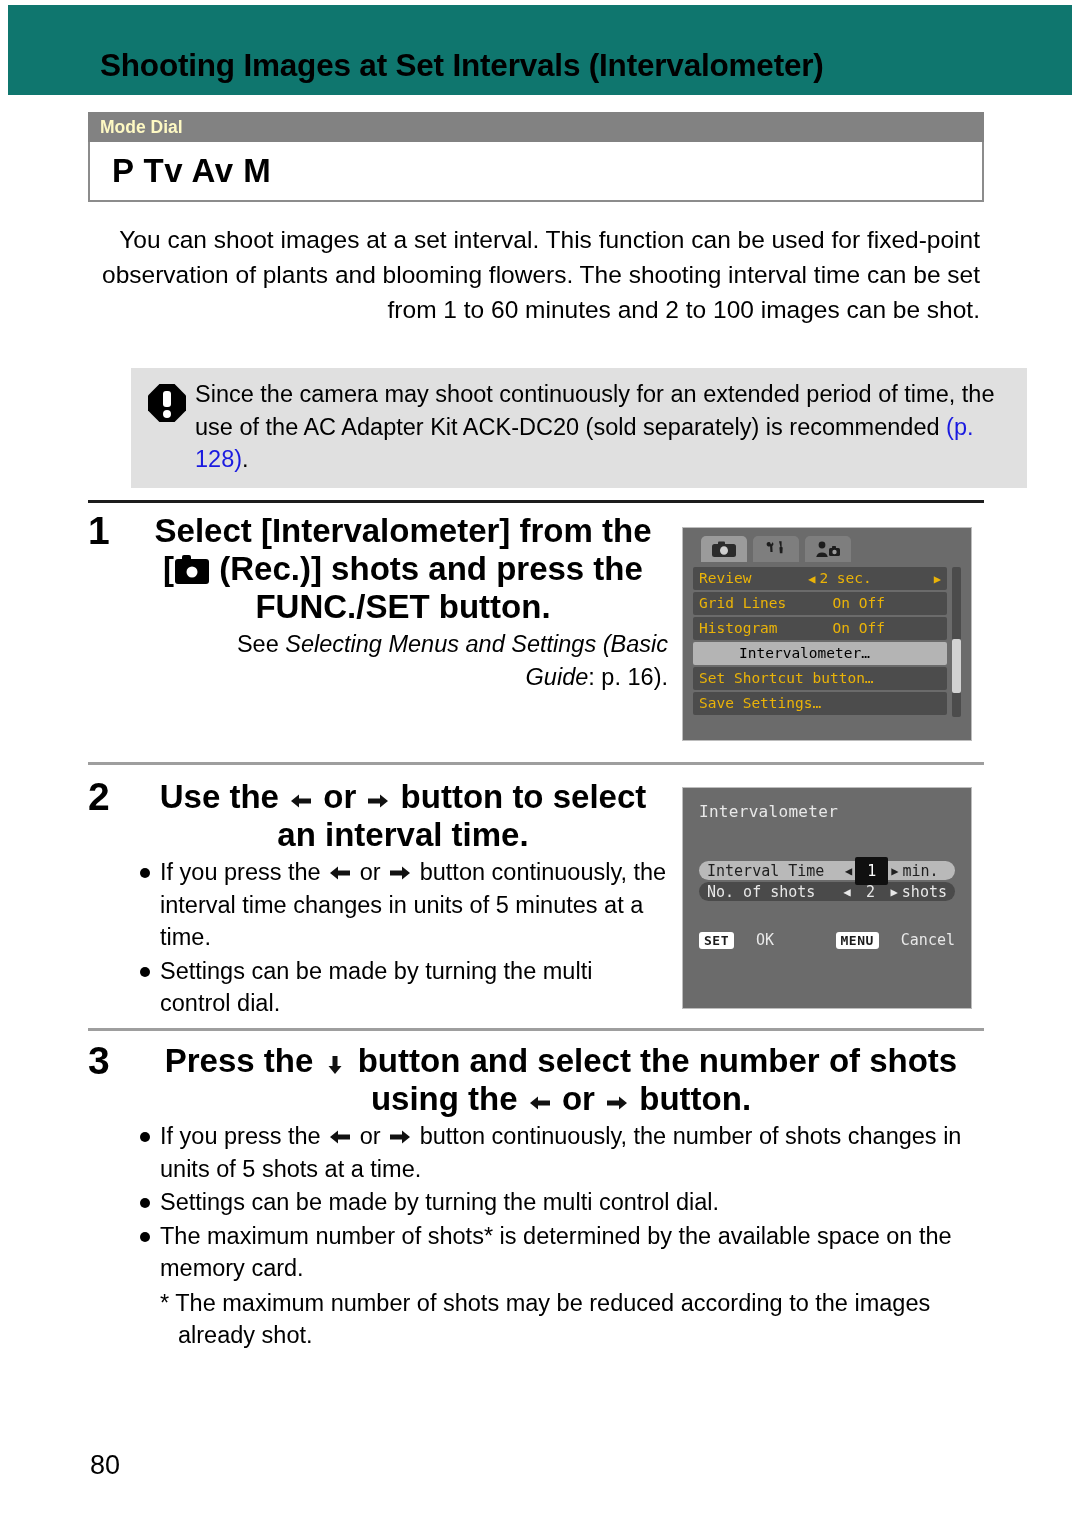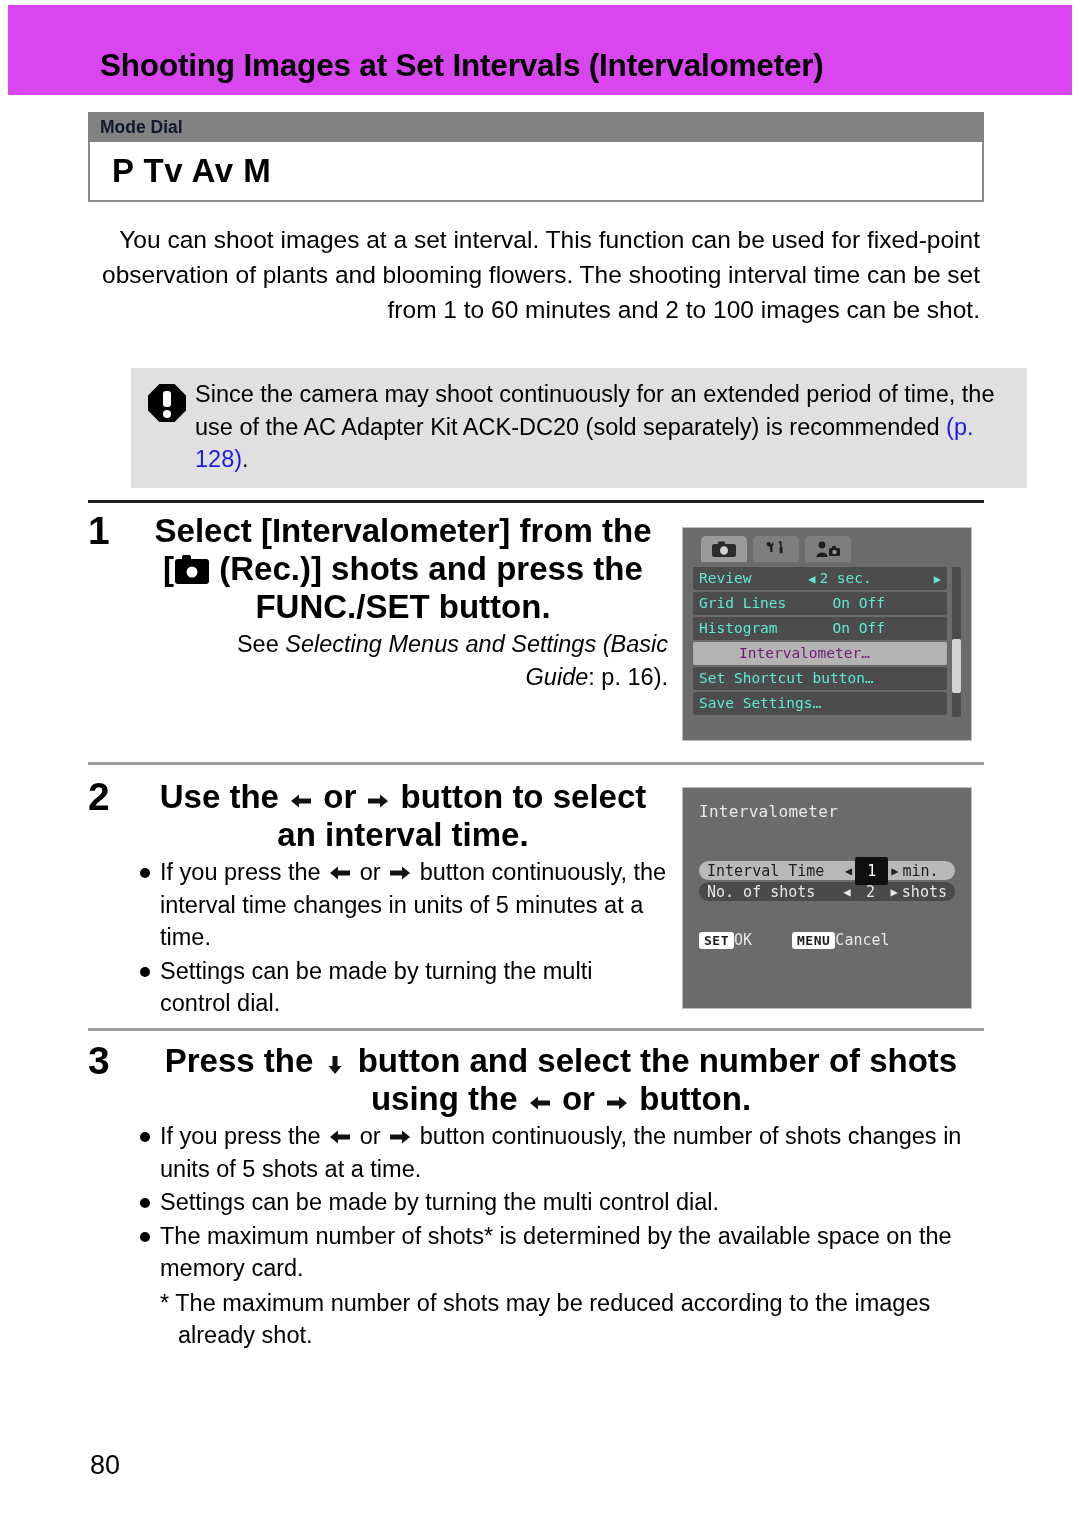--- a/index.html
+++ b/index.html
@@ -16,21 +16,21 @@
     overflow: hidden;
   }
 
   
   .header-band {
     position: absolute;
     left: 8px;
     top: 5px;
     width: 1064px;
     height: 90px;
-    background: #d946ef;
+    background: #0f766e;
   }
   .header-title {
     position: absolute;
     left: 92px;
     top: 42px;
     font-size: 31.5px;
     font-weight: bold;
     letter-spacing: -0.2px;
     white-space: nowrap;
   }
@@ -40,21 +40,21 @@
     position: absolute;
     left: 88px;
     top: 112px;
     width: 896px;
   }
   .mode-label-bar {
     background: #828282;
     height: 30px;
     line-height: 30px;
     padding-left: 12px;
-    color: #0f172a;
+    color: #fef9c3;
     font-size: 17.5px;
     font-weight: bold;
     box-sizing: border-box;
   }
   .mode-value-box {
     border: 2px solid #8c8c8c;
     border-top: none;
     height: 60px;
     line-height: 58px;
     padding-left: 22px;
@@ -271,31 +271,31 @@
     align-items: center;
     justify-content: center;
   }
   .lcd-tab.active { background: #9b9b9b; }
   .lcd-rows { display: flex; }
   .lcd-rows-col { flex: 1 1 auto; }
   .lcd-row {
     height: 23px;
     line-height: 23px;
     background: #4c4c4c;
-    color: #5eead4;
+    color: #eab308;
     font-size: 14.5px;
     margin-bottom: 2px;
     padding: 0 6px;
     display: flex;
     align-items: center;
     justify-content: space-between;
     white-space: nowrap;
     border-radius: 2px;
   }
-  .lcd-row.sel { background: #b4b4b4; color: #701a75; padding-left: 46px; }
+  .lcd-row.sel { background: #b4b4b4; color: #000000; padding-left: 46px; }
   .lcd-row .lbl { }
   .lcd-row .val { display: flex; align-items: center; gap: 4px; }
   .lcd-scroll {
     width: 9px;
     margin-left: 5px;
     background: #4c4c4c;
     position: relative;
     border-radius: 2px;
   }
   .lcd-scroll .thumb {
@@ -346,21 +346,21 @@
   }
   .iv-plain {
     min-width: 34px;
     text-align: center;
   }
   .iv-unit { margin-left: 4px; }
   .iv-footer {
     margin-top: 30px;
     display: flex;
     align-items: center;
-    gap: 0;
+    gap: 22px;
     color: #e8e8e8;
     font-size: 15px;
   }
   .keycap {
     background: #ffffff;
     color: #1b1b1b;
     font-weight: bold;
     font-size: 13px;
     padding: 1px 5px;
     border-radius: 3px;

